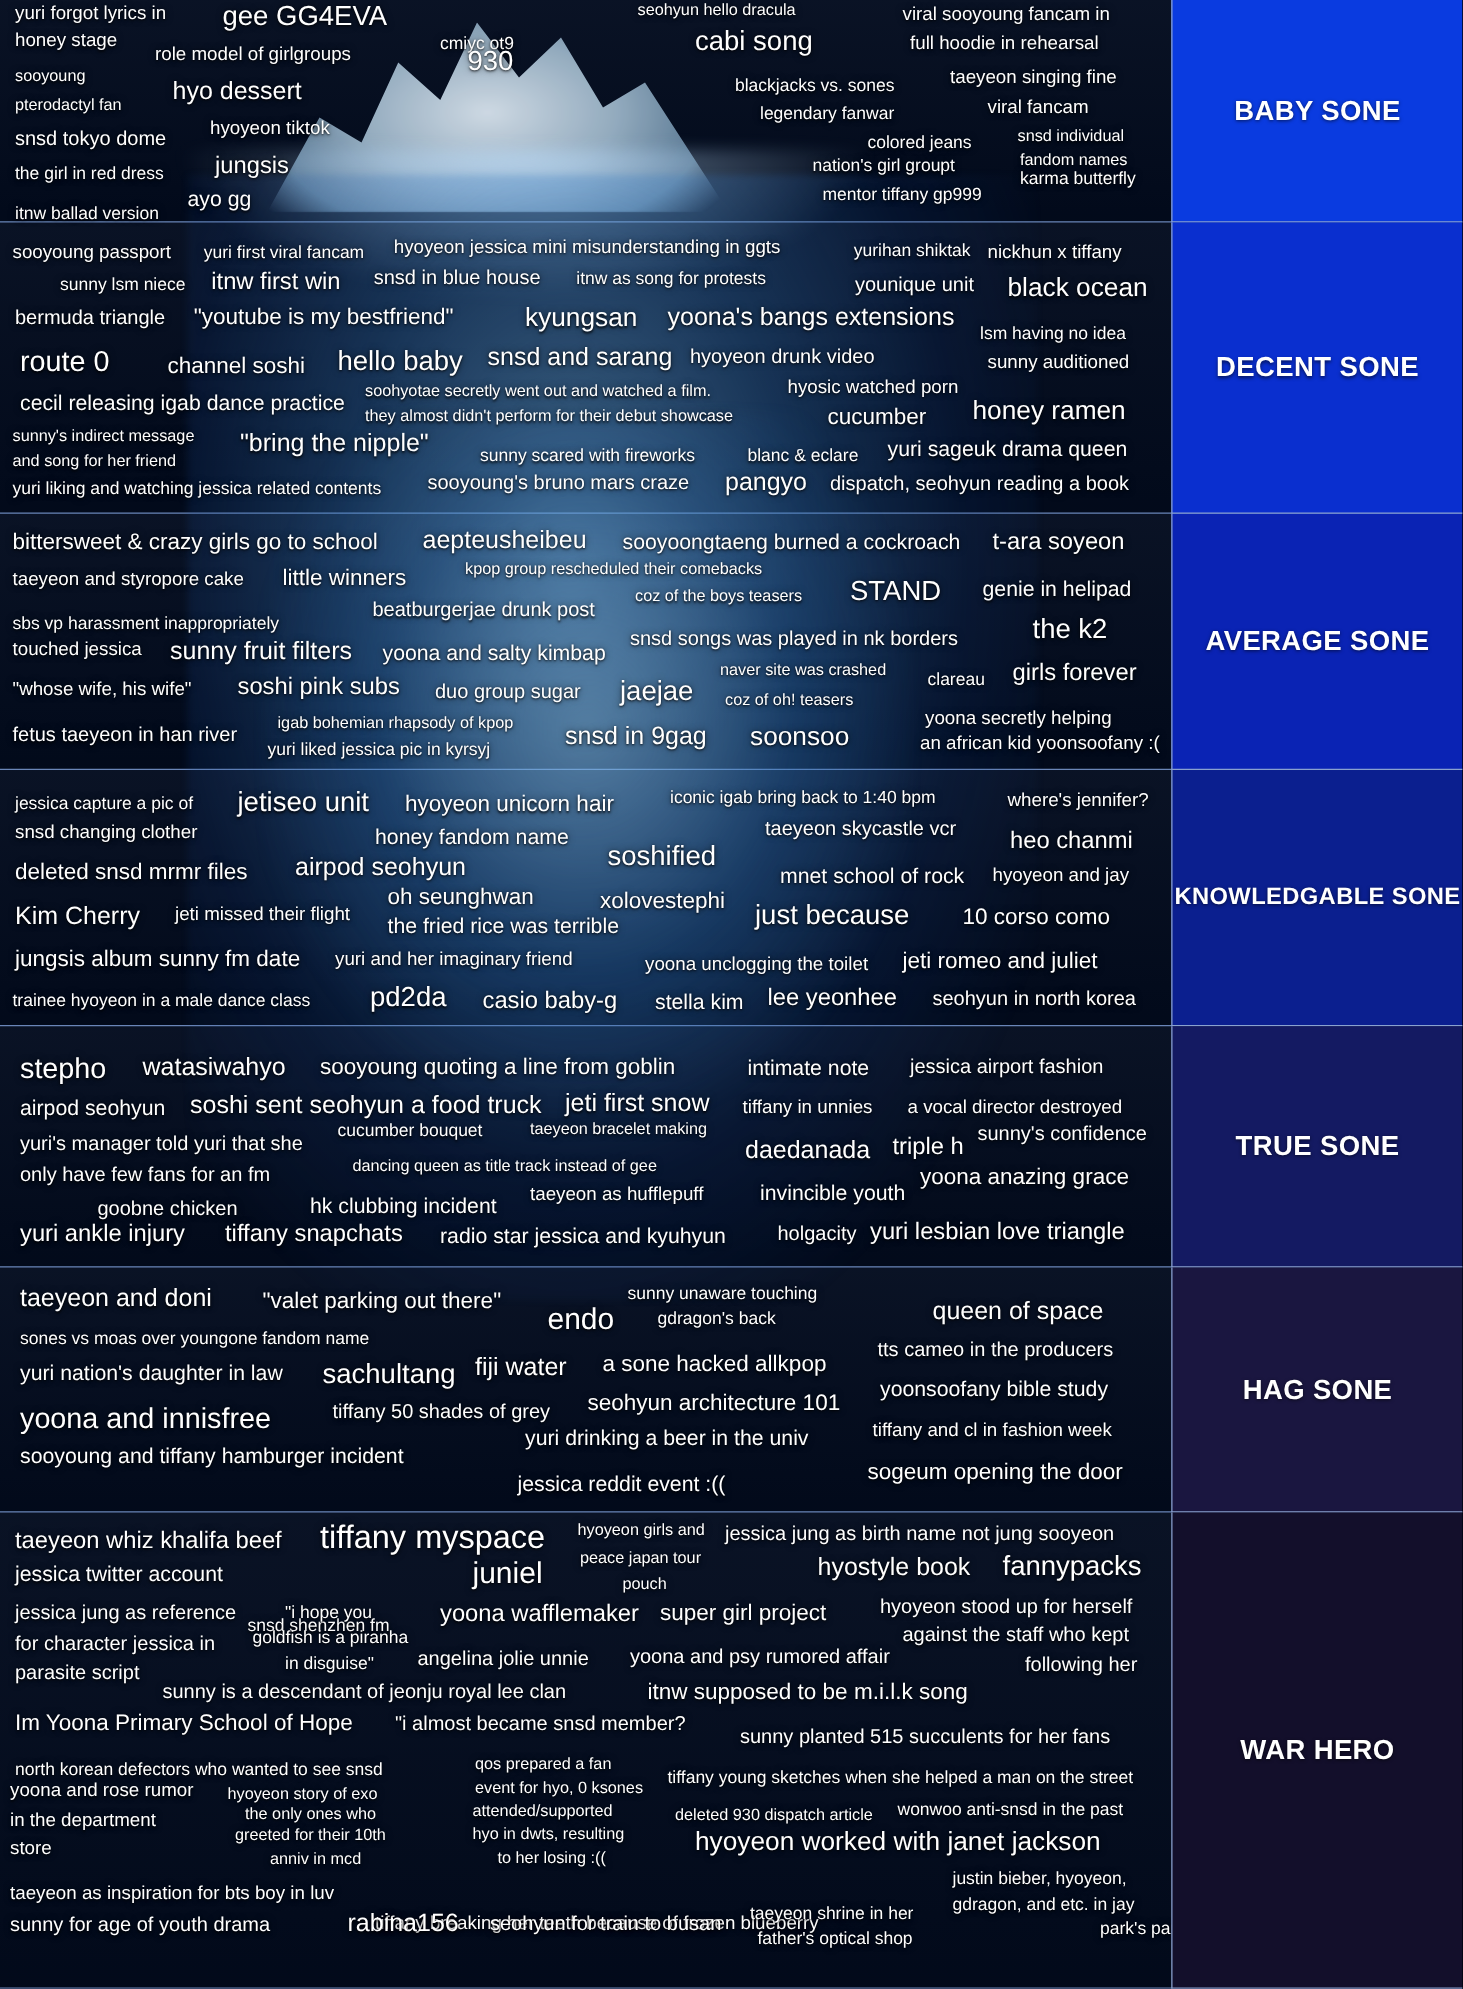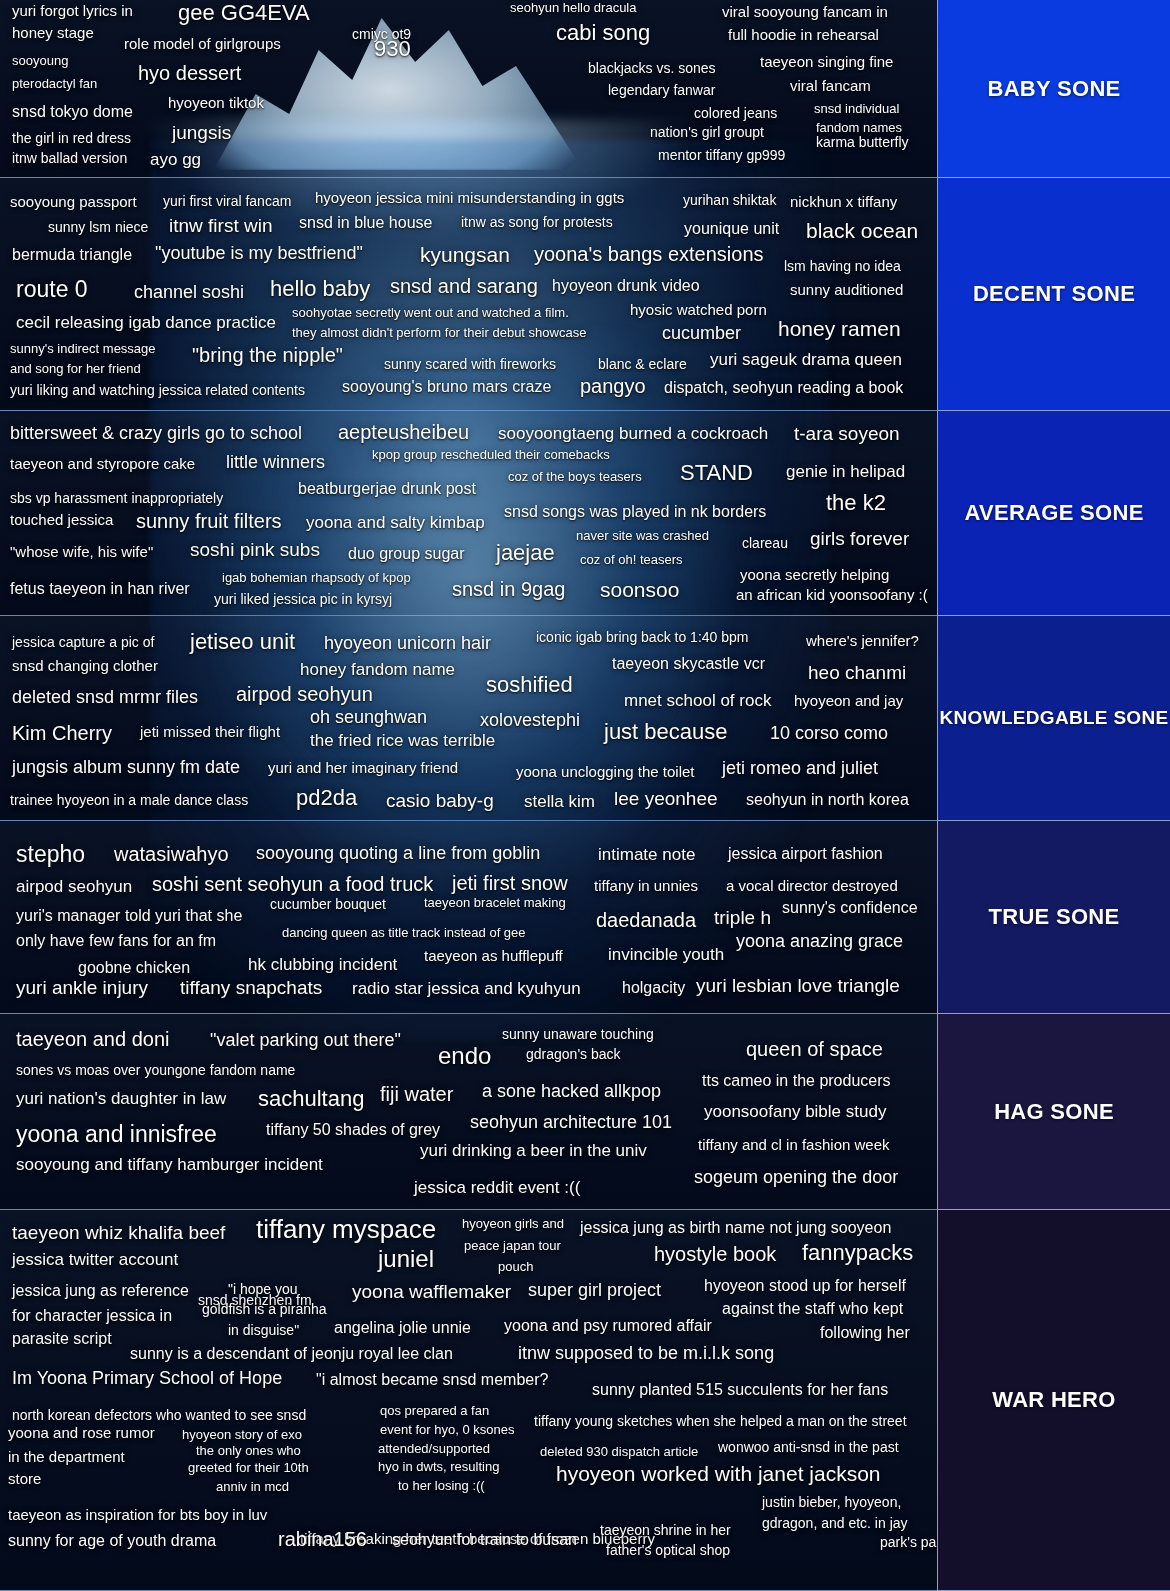--- a/index.html
+++ b/index.html
@@ -64,21 +64,21 @@
       <div class="t" style="left: 608px; top: 82px; font-size: 14px;">legendary fanwar</div>
       <div class="t" style="left: 790px; top: 77px; font-size: 15px;">viral fancam</div>
       <div class="t" style="left: 12px; top: 103px; font-size: 16px;">snsd tokyo dome</div>
       <div class="t" style="left: 168px; top: 94px; font-size: 15px;">hyoyeon tiktok</div>
       <div class="t" style="left: 694px; top: 105px; font-size: 14px;">colored jeans</div>
       <div class="t" style="left: 814px; top: 101px; font-size: 13px;">snsd individual</div>
       <div class="t" style="left: 12px; top: 130px; font-size: 14px;">the girl in red dress</div>
       <div class="t" style="left: 172px; top: 122px; font-size: 19px;">jungsis</div>
       <div class="t" style="left: 650px; top: 124px; font-size: 14px;">nation's girl groupt</div>
       <div class="t" style="left: 816px; top: 120px; font-size: 13px;">fandom names</div>
-      <div class="t" style="left: 12px; top: 150px; font-size: 14px;">itnw ballad version</div>
+      <div class="t" style="left: 12px; top: 162px; font-size: 14px;">itnw ballad version</div>
       <div class="t" style="left: 150px; top: 150px; font-size: 17px;">ayo gg</div>
       <div class="t" style="left: 658px; top: 147px; font-size: 14px;">mentor tiffany gp999</div>
       <div class="t" style="left: 816px; top: 134px; font-size: 14px;">karma butterfly</div>
       <div class="t" style="left: 10px; top: 193px; font-size: 15px;">sooyoung passport</div>
       <div class="t" style="left: 163px; top: 193px; font-size: 14px;">yuri first viral fancam</div>
       <div class="t" style="left: 315px; top: 189px; font-size: 15px;">hyoyeon jessica mini misunderstanding in ggts</div>
       <div class="t" style="left: 683px; top: 192px; font-size: 14px;">yurihan shiktak</div>
       <div class="t" style="left: 790px; top: 193px; font-size: 15px;">nickhun x tiffany</div>
       <div class="t" style="left: 48px; top: 219px; font-size: 14px;">sunny lsm niece</div>
       <div class="t" style="left: 169px; top: 215px; font-size: 19px;">itnw first win</div>

